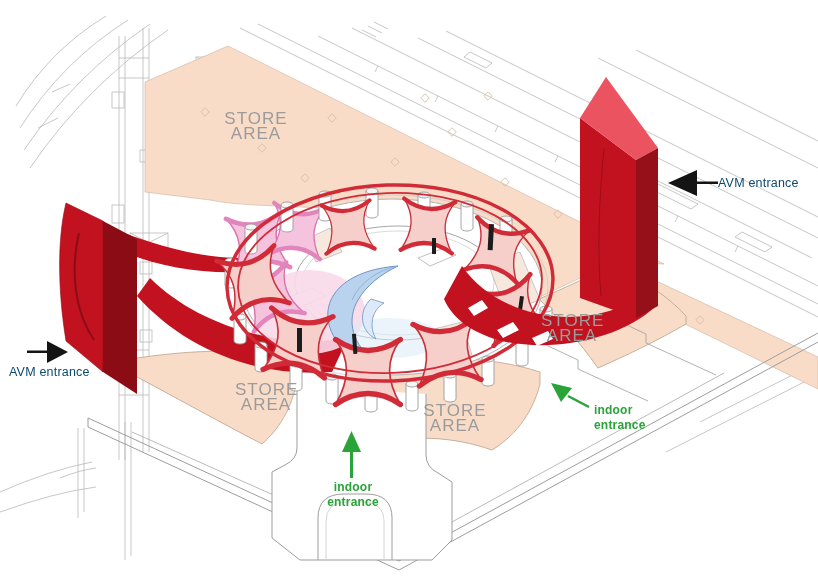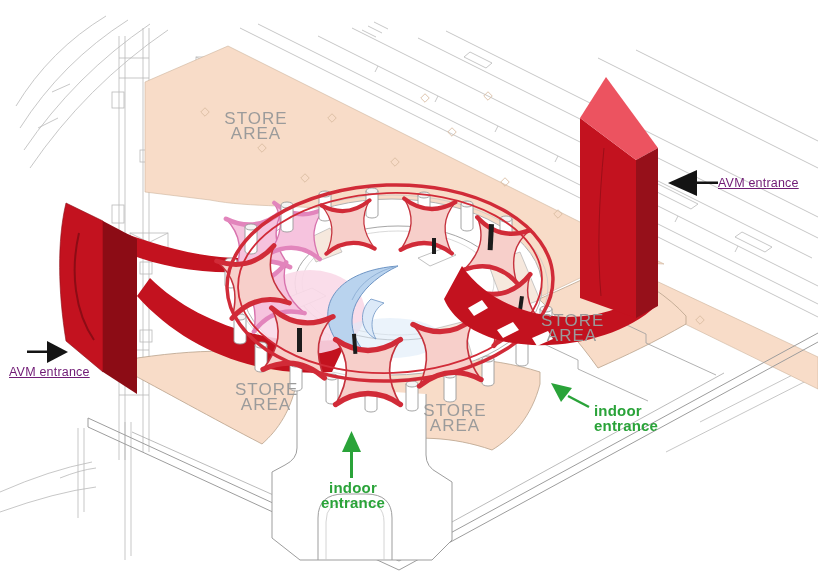--- a/index.html
+++ b/index.html
@@ -1,22 +1,22 @@
 <!DOCTYPE html>
 <html><head>
 <meta charset="utf-8">
 <style>
   html,body{margin:0;padding:0;background:#ffffff;}
   #stage{position:relative;width:818px;height:578px;overflow:hidden;background:#fff;
          font-family:"Liberation Sans",sans-serif;}
   #scene{position:absolute;left:0;top:0;}
   .lbl{position:absolute;user-select:none;}
   .lbl-store{color:#9b9b9b;font-size:17px;line-height:15px;letter-spacing:1px;text-align:center;}
-  .lbl-avm{color:#701a75;font-size:12.5px;letter-spacing:0.2px;text-decoration:underline;}
-  .lbl-indoor{color:#2aa339;font-size:15px;font-weight:bold;line-height:15px;letter-spacing:0.2px;}
+  .lbl-avm{color:#0c4a6e;font-size:12.5px;letter-spacing:0.2px;}
+  .lbl-indoor{color:#2aa339;font-size:12px;font-weight:bold;line-height:15px;letter-spacing:0.2px;}
   .center{text-align:center;}
 </style>
 </head>
 <body>
 
 <div id="stage">
 
 <svg id="scene" width="818" height="578" viewBox="0 0 818 578">
   <defs>
     <symbol id="funnel" overflow="visible">

